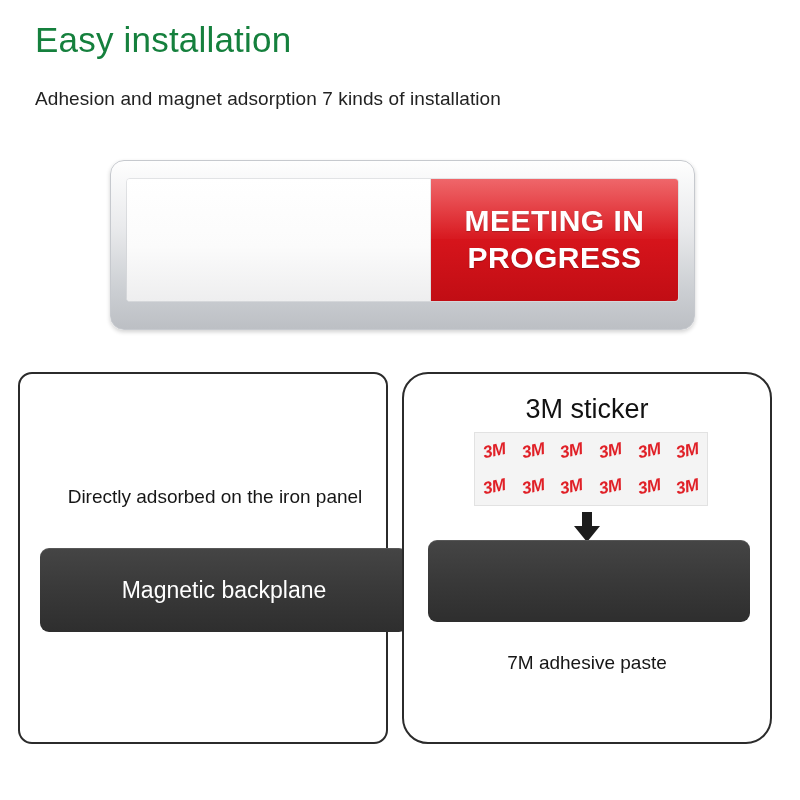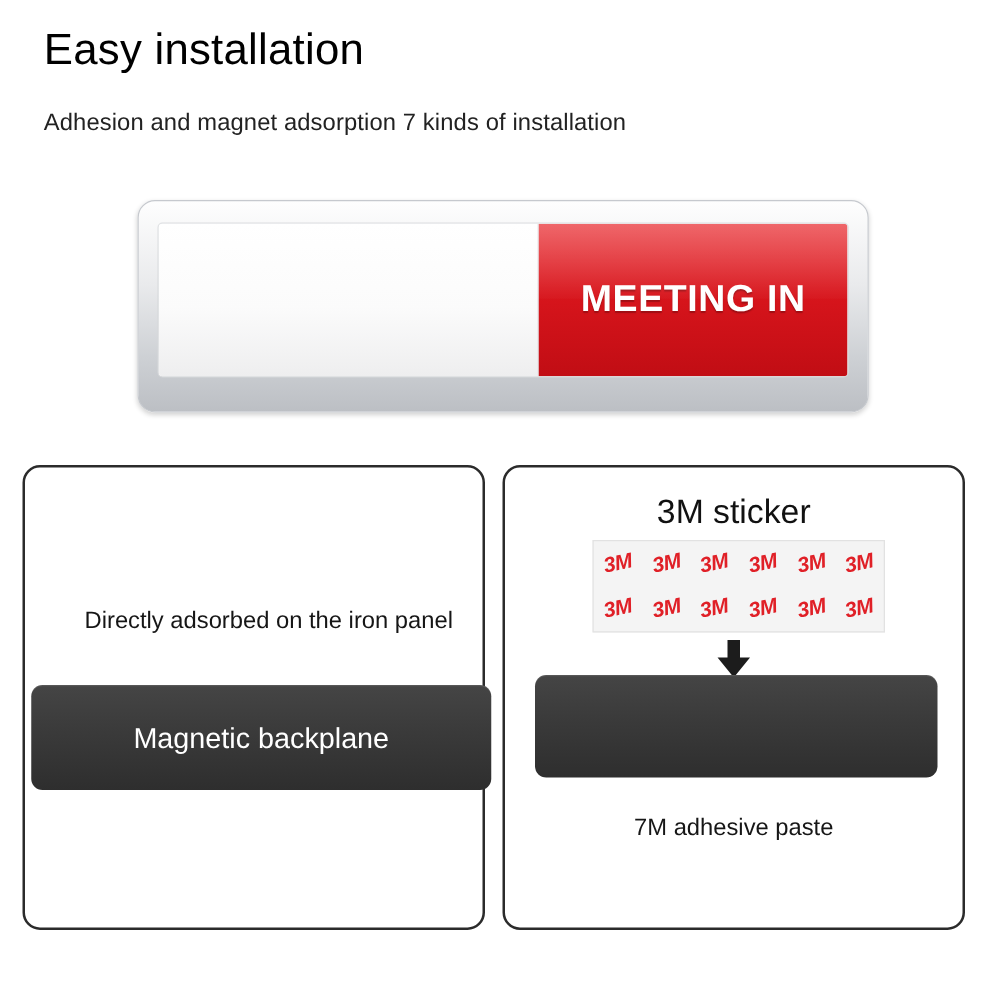--- a/index.html
+++ b/index.html
@@ -17,21 +17,21 @@
   }
 
   
   .heading {
     position: absolute;
     left: 35px;
     top: 20px;
     font-size: 35px;
     font-weight: normal;
     letter-spacing: 0.2px;
-    color: #000000;
+    color: #15803d;
   }
   .subheading {
     position: absolute;
     left: 35px;
     top: 88px;
     font-size: 19px;
     color: #222222;
     letter-spacing: 0.1px;
   }
 
@@ -99,21 +99,21 @@
 
   
   .panel {
     position: absolute;
     border: 2px solid #2b2b2b;
     border-radius: 14px;
     background: #ffffff;
     box-sizing: border-box;
   }
   .panel-left  { left: 18px;  top: 372px; width: 370px; height: 372px; }
-  .panel-right { left: 402px; top: 372px; width: 370px; height: 372px; }
+  .panel-right { left: 402px; top: 372px; width: 370px; height: 372px; border-radius: 26px; }
 
   .panel-caption {
     position: absolute;
     width: 100%;
     text-align: center;
     font-size: 19px;
     color: #161616;
   }
 
   
@@ -122,21 +122,21 @@
     position: absolute;
     border-radius: 9px;
     background: linear-gradient(180deg, #454545 0%, #3a3a3a 45%, #2e2e2e 100%);
     box-shadow: inset 0 1px 0 rgba(255,255,255,0.10);
     display: flex;
     align-items: center;
     justify-content: center;
     color: #ffffff;
     font-size: 23px;
   }
-  .black-bar-left  { left: 5px; top: 174px; width: 368px; height: 84px; }
+  .black-bar-left  { left: 20px; top: 174px; width: 368px; height: 84px; }
   .black-bar-right { left: 24px; top: 166px; width: 322px; height: 82px; font-size: 0; }
 
   
   .right-title {
     top: 20px; left: 0;
     font-size: 27px;
     color: #111111;
   }
   .sticker {
     position: absolute;
@@ -189,20 +189,21 @@
 
 <div class="heading">Easy installation</div>
 <div class="subheading">Adhesion and magnet adsorption 7 kinds of installation</div>
 
 <div class="sign-wrap">
   <div class="sign-frame"></div>
   <div class="sign-inner">
     <div class="sign-blank"></div>
     <div class="sign-red">
       <span>MEETING IN</span>
+      <span>PROGRESS</span>
     </div>
   </div>
   <div class="sign-gloss"></div>
 </div>
 
 <div class="panel panel-left">
   <div class="panel-caption left-caption">Directly adsorbed on the iron panel</div>
   <div class="black-bar black-bar-left">
     <span>Magnetic backplane</span>
   </div>

